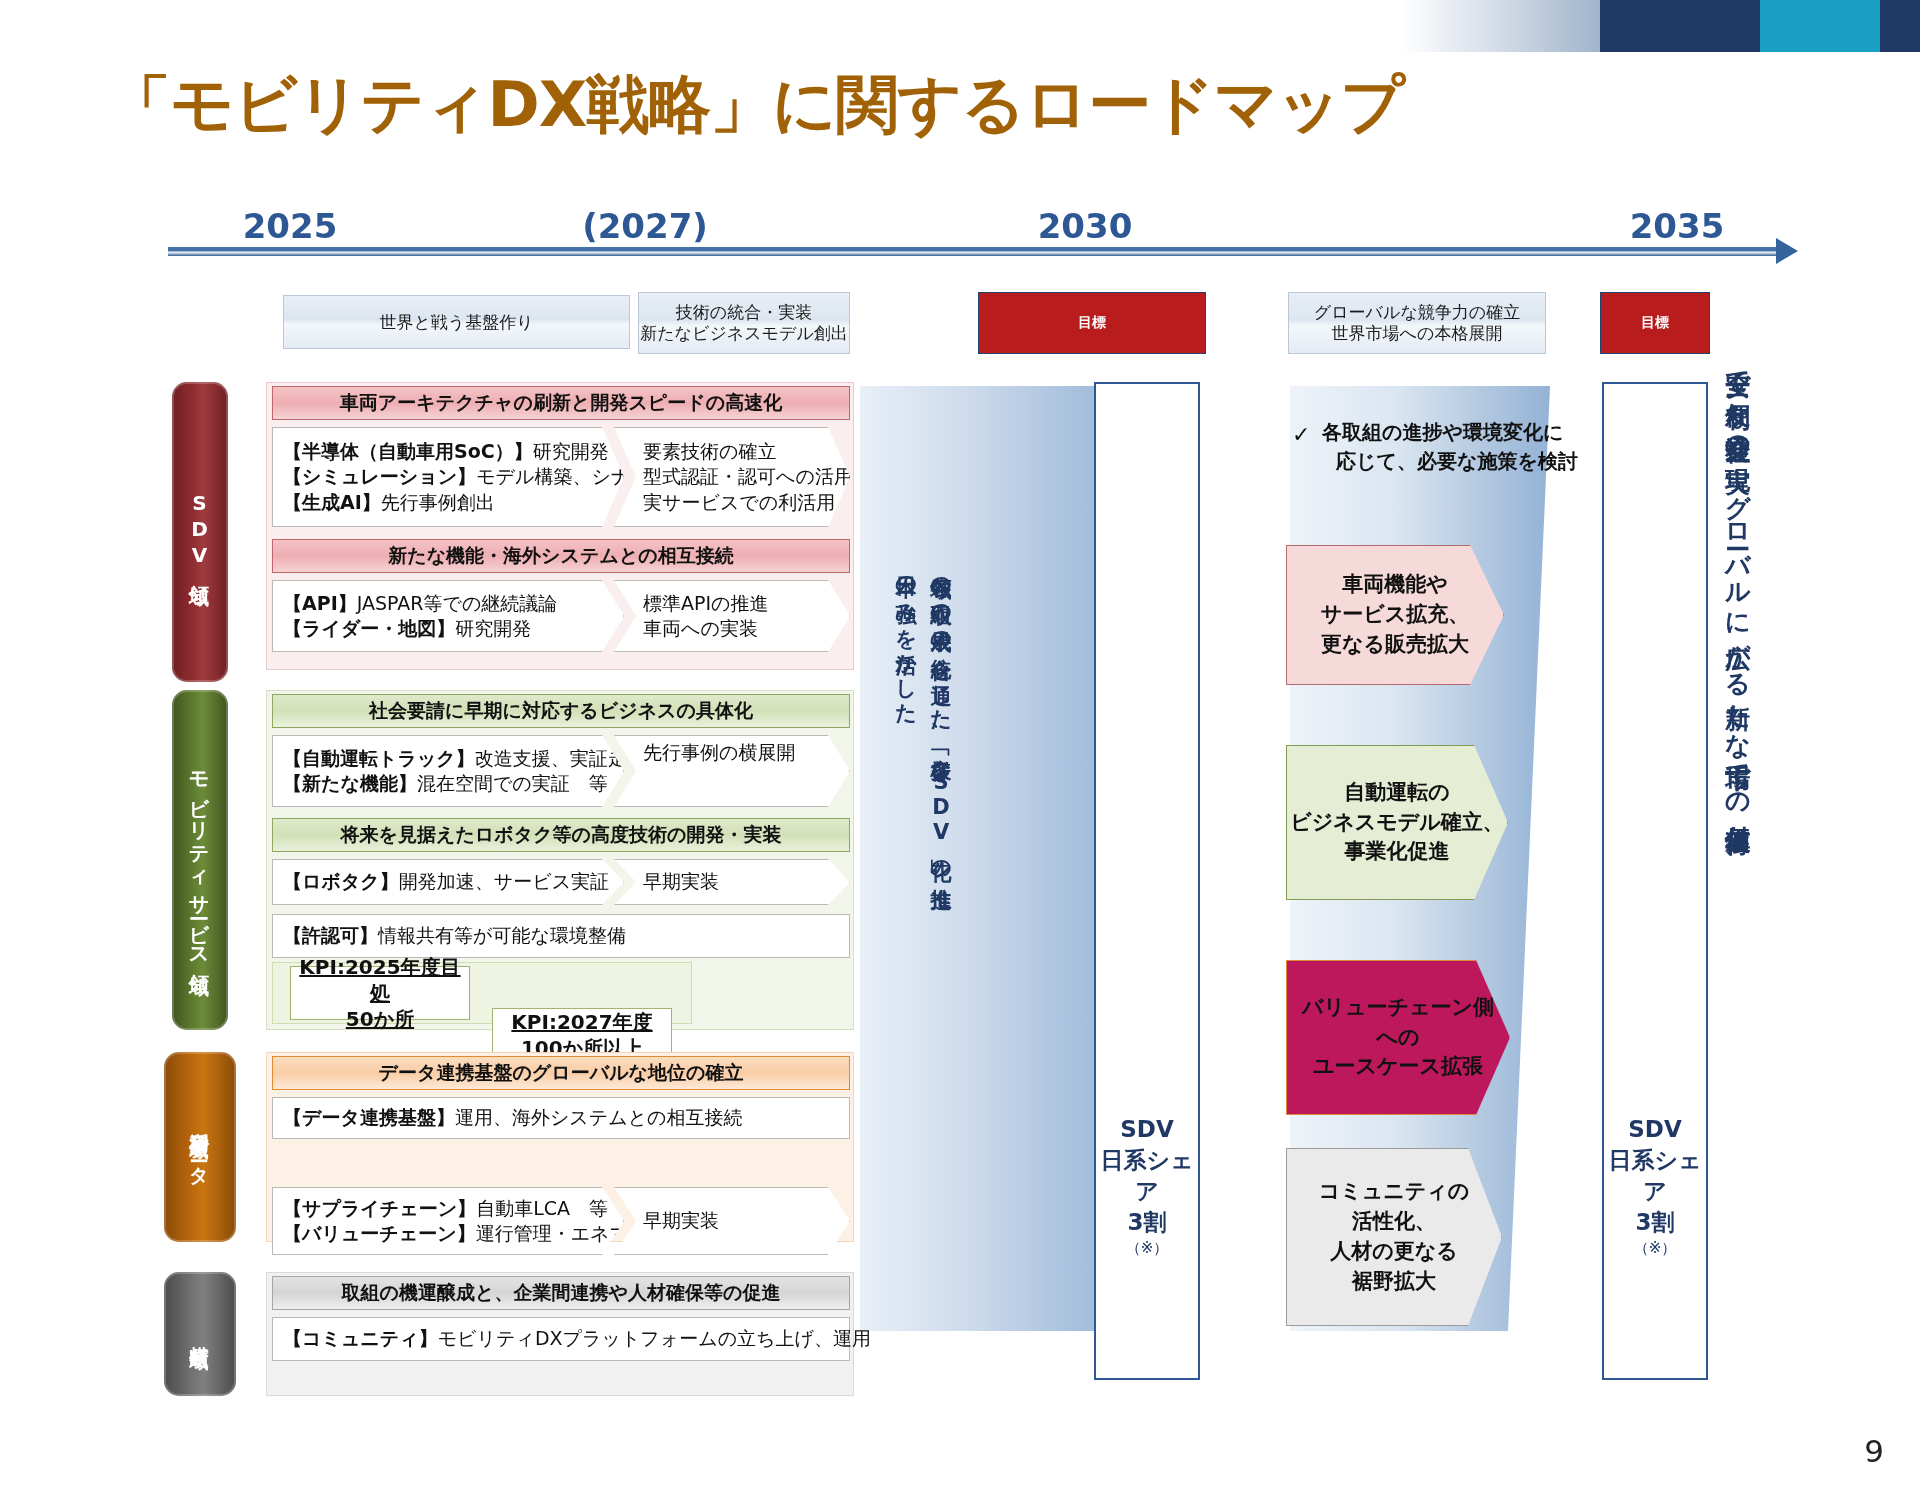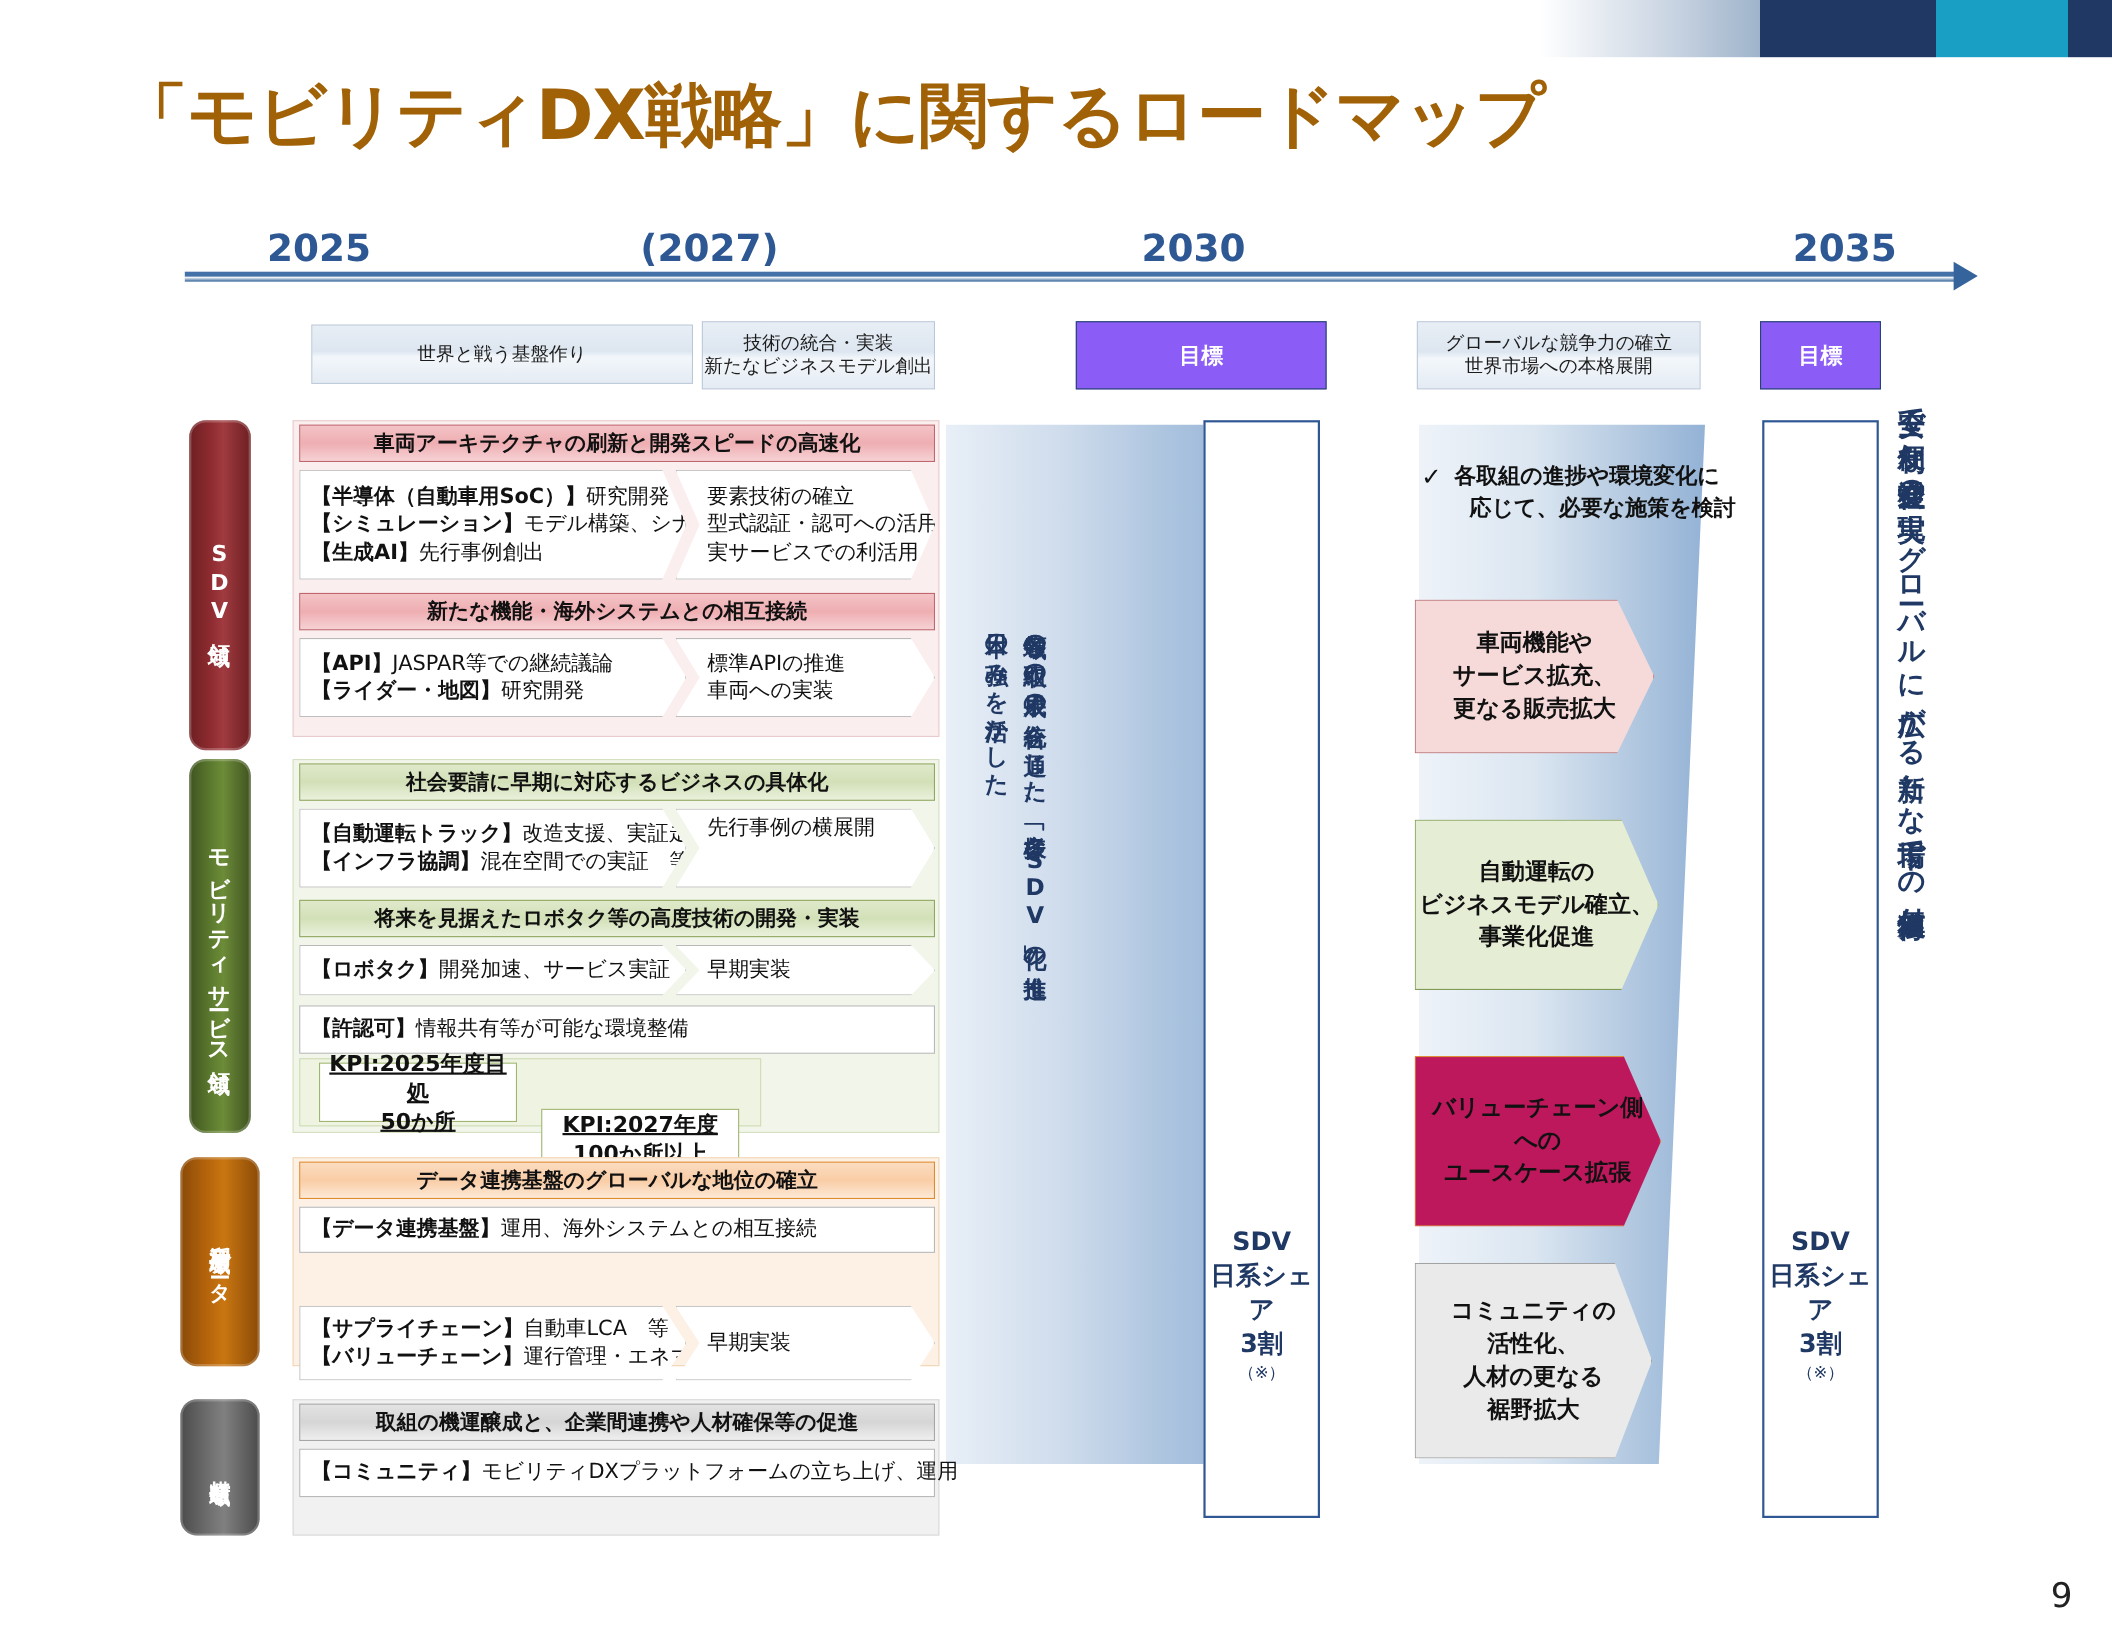--- a/index.html
+++ b/index.html
@@ -32,23 +32,23 @@
      border-left:22px solid #35639b; }
   .year { position:absolute; top:206px; font-size:34px; font-weight:bold; color:#2d5893;
      transform:translateX(-50%); white-space:nowrap;
      font-family:"DejaVu Sans","Liberation Sans",sans-serif; }
 
   
   .phase { position:absolute; background:linear-gradient(to bottom,#e8eef5 0%,#dde6f0 45%,#f3f7fb 55%,#e4ebf3 100%);
      border:1px solid #b9c7d8; display:flex; align-items:center; justify-content:center;
      text-align:center; line-height:1.22; color:#1c1c1c; font-size:17px; font-weight:500;
      font-family:"DejaVu Sans","Liberation Sans",sans-serif; }
-  .goalbox { position:absolute; background:#8b5cf6; border:1px solid #24456f;
+  .goalbox { position:absolute; background:#b91c1c; border:1px solid #24456f;
      display:flex; align-items:center; justify-content:center;
-     color:#fff; font-size:20px; font-weight:bold;
+     color:#fff; font-size:14px; font-weight:bold;
      font-family:"DejaVu Sans","Liberation Sans",sans-serif; }
 
   
   .pill { position:absolute; width:56px; border-radius:15px;
      display:flex; align-items:center; justify-content:center;
      color:#fff; font-weight:bold; font-size:20px;
      writing-mode:vertical-rl; text-orientation:upright; letter-spacing:2px;
      font-family:"DejaVu Sans","Liberation Sans",sans-serif;
      box-shadow:inset 0 0 0 2px rgba(255,255,255,.22); }
   .pill.red   { background:linear-gradient(to right,#6d1f22 0%,#8e2b30 35%,#a03b40 55%,#6d1f22 100%); }
@@ -250,21 +250,21 @@
     <div class="ln" style="margin-left:18px">標準APIの推進</div>
     <div class="ln" style="margin-left:18px">車両への実装</div>
   </div>
 
   <div class="panel green" style="left:266px; top:690px; width:588px; height:340px;"></div>
 
   <div class="secbar green" style="left:272px; top:694px; width:578px; height:34px;">社会要請に早期に対応するビジネスの具体化</div>
 
   <div class="chev" style="left:272px; top:735px; width:352px; height:72px;">
     <div class="ln"><b>【自動運転トラック】</b><span>改造支援、実証走行</span></div>
-    <div class="ln"><b>【インフラ協調】</b><span>混在空間での実証　等</span></div>
+    <div class="ln"><b>【新たな機能】</b><span>混在空間での実証　等</span></div>
   </div>
 
   <div class="chev notchL" style="left:614px; top:735px; width:236px; height:72px; justify-content:flex-start;">
     <div class="ln" style="margin-left:18px">先行事例の横展開</div>
   </div>
 
   <div class="secbar green" style="left:272px; top:818px; width:578px; height:34px;">将来を見据えたロボタク等の高度技術の開発・実装</div>
 
   <div class="chev" style="left:272px; top:859px; width:352px; height:46px;">
     <div class="ln"><b>【ロボタク】</b><span>開発加速、サービス実証</span></div>

